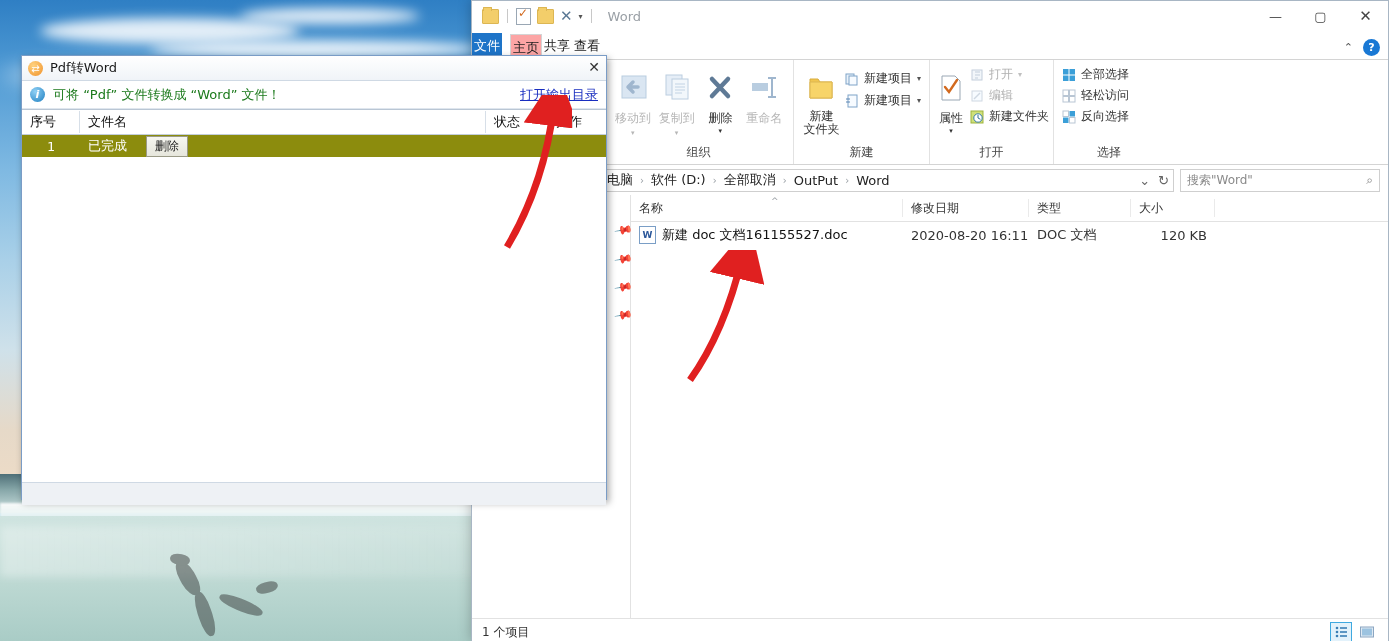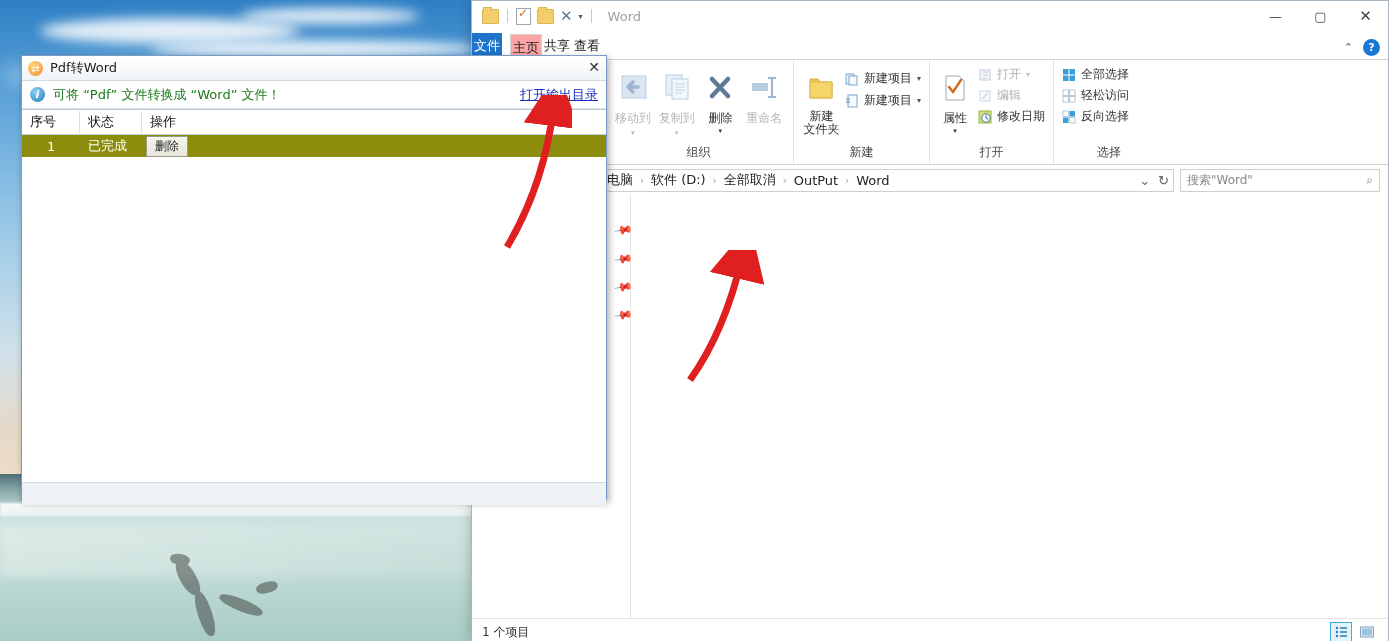--- a/index.html
+++ b/index.html
@@ -339,21 +339,21 @@
               <path d="M4 10 L10 4" stroke="#cfd8e2" stroke-width="1.4"></path>
             </svg>
             <span>编辑</span>
           </div>
           <div class="smallitem">
             <svg class="mini" viewBox="0 0 14 14">
               <rect x="1" y="1" width="12" height="12" fill="#cfe07a" stroke="#9db33f"></rect>
               <circle cx="8" cy="8" r="4.2" fill="#fff" stroke="#3a7ea8"></circle>
               <path d="M8 8 L8 5 M8 8 L10.4 9.3" stroke="#2f6f96" stroke-width="1"></path>
             </svg>
-            <span>修改日期</span>
+            <span>新建文件夹</span>
           </div>
         </div>
       </div>
       <div class="glabel">打开</div>
     </div>
 
     <div class="rgroup" style="width:110px;border-right:none;">
       <div class="rbody">
         <div class="rcol" style="padding-top:2px;gap:4px;">
           <div class="smallitem">
@@ -422,20 +422,38 @@
       <div class="navitem" style="margin-top:255px;">
         <svg width="16" height="14" viewBox="0 0 16 14">
           <rect x="1" y="4" width="10" height="7" rx="1" fill="#6fb3dd" stroke="#3d82b5"></rect>
           <rect x="3" y="6" width="6" height="3.5" fill="#cfe8f7"></rect>
           <path d="M10 3 L14 1 L14 6 Z" fill="#3d82b5"></path>
         </svg>
         <span>网络</span>
       </div>
     </div>
 
+    <div class="filepane">
+      <div class="colhead">
+        <div class="col" style="width:272px;">名称</div>
+        <div class="sortmark">^</div>
+        <div class="col" style="width:126px;">修改日期</div>
+        <div class="col" style="width:102px;">类型</div>
+        <div class="col" style="width:84px;">大小</div>
+      </div>
+      <div class="filerow">
+        <div class="fcell" style="width:272px;display:flex;align-items:center;">
+          <span class="docicon">W</span>
+          <span>新建 doc 文档161155527.doc</span>
+        </div>
+        <div class="fcell" style="width:126px;color:#333;">2020-08-20 16:11</div>
+        <div class="fcell" style="width:102px;color:#333;">DOC 文档</div>
+        <div class="fcell" style="width:84px;color:#333;text-align:right;">120 KB</div>
+      </div>
+    </div>
   </div>
 
   <div class="statusbar">
     <span>1 个项目</span>
     <span class="viewbtns">
       <span class="vbtn sel">
         <svg width="13" height="12" viewBox="0 0 13 12">
           <circle cx="2" cy="2" r="1.3" fill="#3b7fb5"></circle>
             <rect x="5" y="1.2" width="7" height="1.6" fill="#3b7fb5"></rect>
           <circle cx="2" cy="6" r="1.3" fill="#3b7fb5"></circle>
@@ -464,20 +482,21 @@
 
   <div class="pw-tip">
     <span class="info-ico">i</span>
     <span class="pw-tiptext">可将 “Pdf” 文件转换成 “Word” 文件！</span>
     <a class="pw-link" href="#">打开输出目录</a>
   </div>
 
   <div class="pw-table">
     <div class="pw-thead">
       <div class="pw-th" style="width:58px;">序号</div>
+      <div class="pw-th" style="width:406px;">文件名</div>
       <div class="pw-th" style="width:62px;">状态</div>
       <div class="pw-th" style="width:58px;border-right:none;">操作</div>
     </div>
     <div class="pw-row">
       <div class="pw-td" style="width:58px;text-align:center;">1</div>
       <div class="pw-td" style="width:62px;font-family:Liberation Serif, serif;">已完成</div>
       <div style="width:58px;display:flex;align-items:center;">
         <button class="pw-del">删除</button>
       </div>
     </div>

